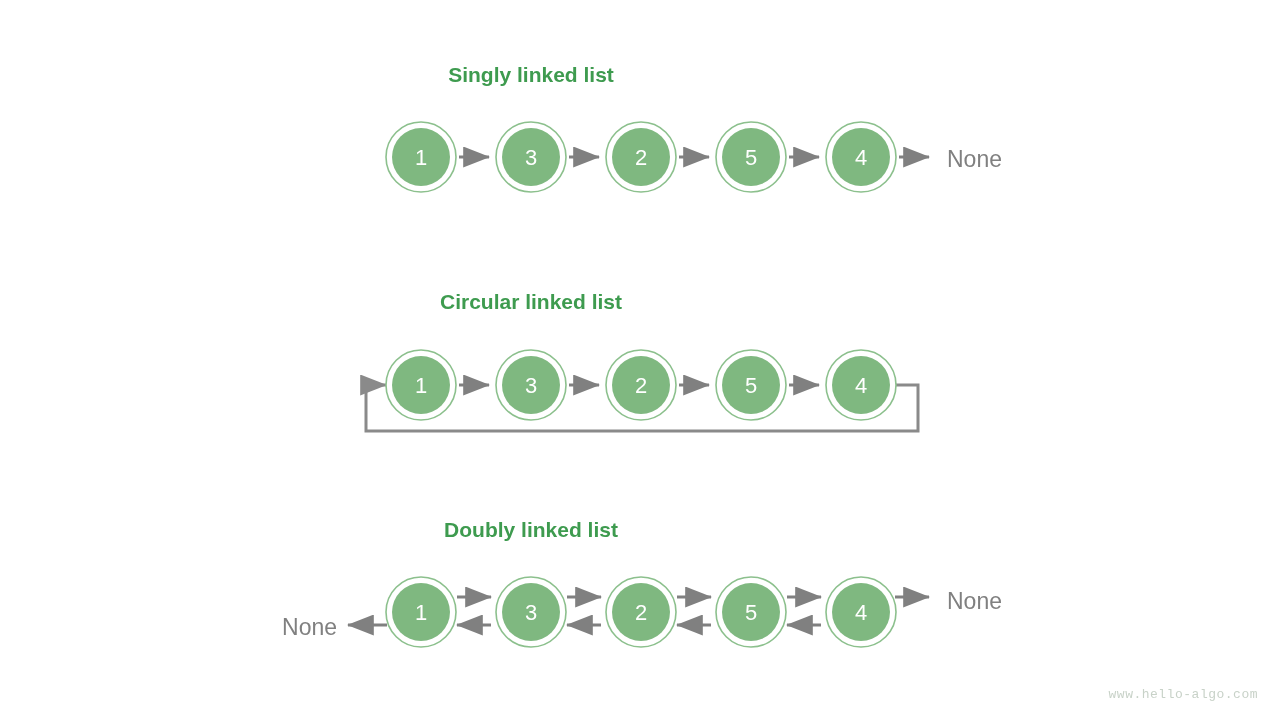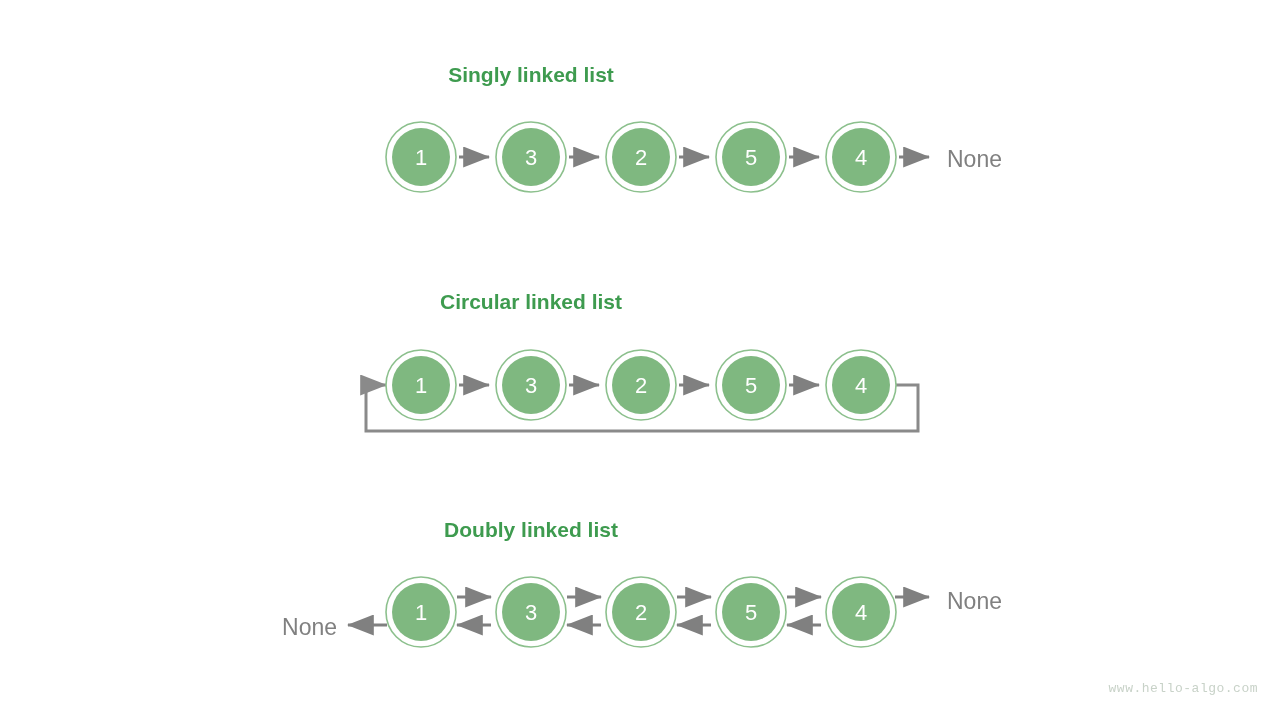--- a/index.html
+++ b/index.html
@@ -62,21 +62,21 @@
     fill: none;
   }
   .loop-line {
     stroke: #8a8a8a;
     stroke-width: 3;
     fill: none;
   }
   .watermark {
     position: absolute;
     right: 22px;
-    bottom: 24px;
+    bottom: 18px;
     font-family: "Liberation Mono", monospace;
     font-size: 13px;
     color: #c8d2c8;
     letter-spacing: 0.5px;
     white-space: nowrap;
   }
 </style>
 </head>
 <body>
 

